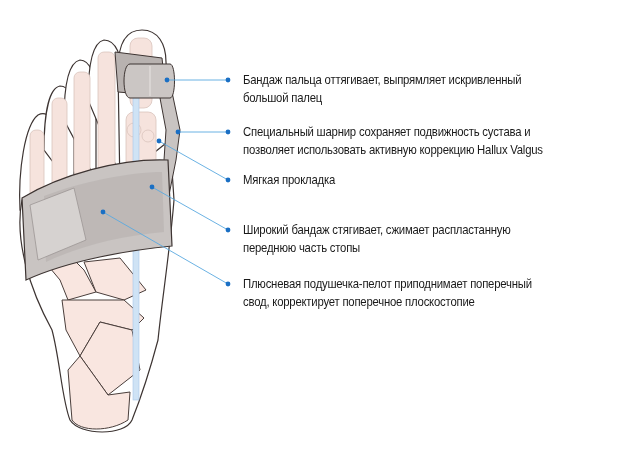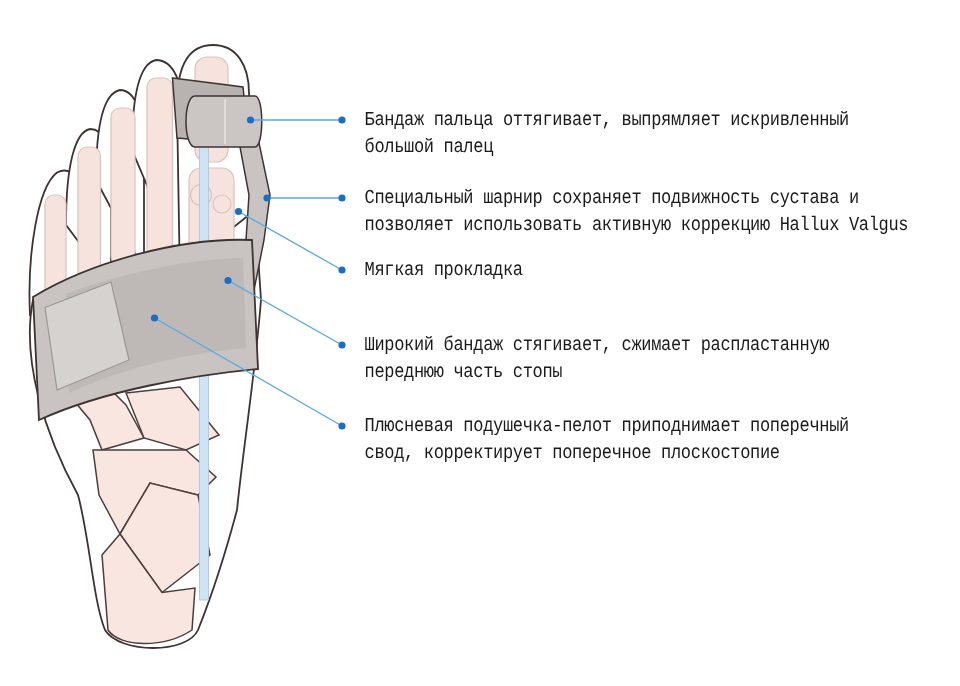--- a/index.html
+++ b/index.html
@@ -1,18 +1,18 @@
 <!DOCTYPE html>
 <html><head>
   <meta charset="utf-8">
   <style>
     * { margin: 0; padding: 0; box-sizing: border-box; }
     html, body { width: 640px; height: 457px; background: #ffffff; overflow: hidden; }
     body { position: relative; font-family: "Liberation Sans", "DejaVu Sans", sans-serif; }
-    .figure { position: absolute; left: 0; top: 0; width: 640px; height: 457px; font-family: Liberation Mono, monospace; }
+    .figure { position: absolute; left: 0; top: 0; width: 640px; height: 457px; }
     .figure svg { position: absolute; left: 0; top: 0; }
     .label {
       position: absolute;
       left: 243px;
       width: 390px;
       font-size: 13.2px;
       line-height: 18px;
       color: #1a1a1a;
       letter-spacing: -0.25px;
       transform: scaleX(0.86);

